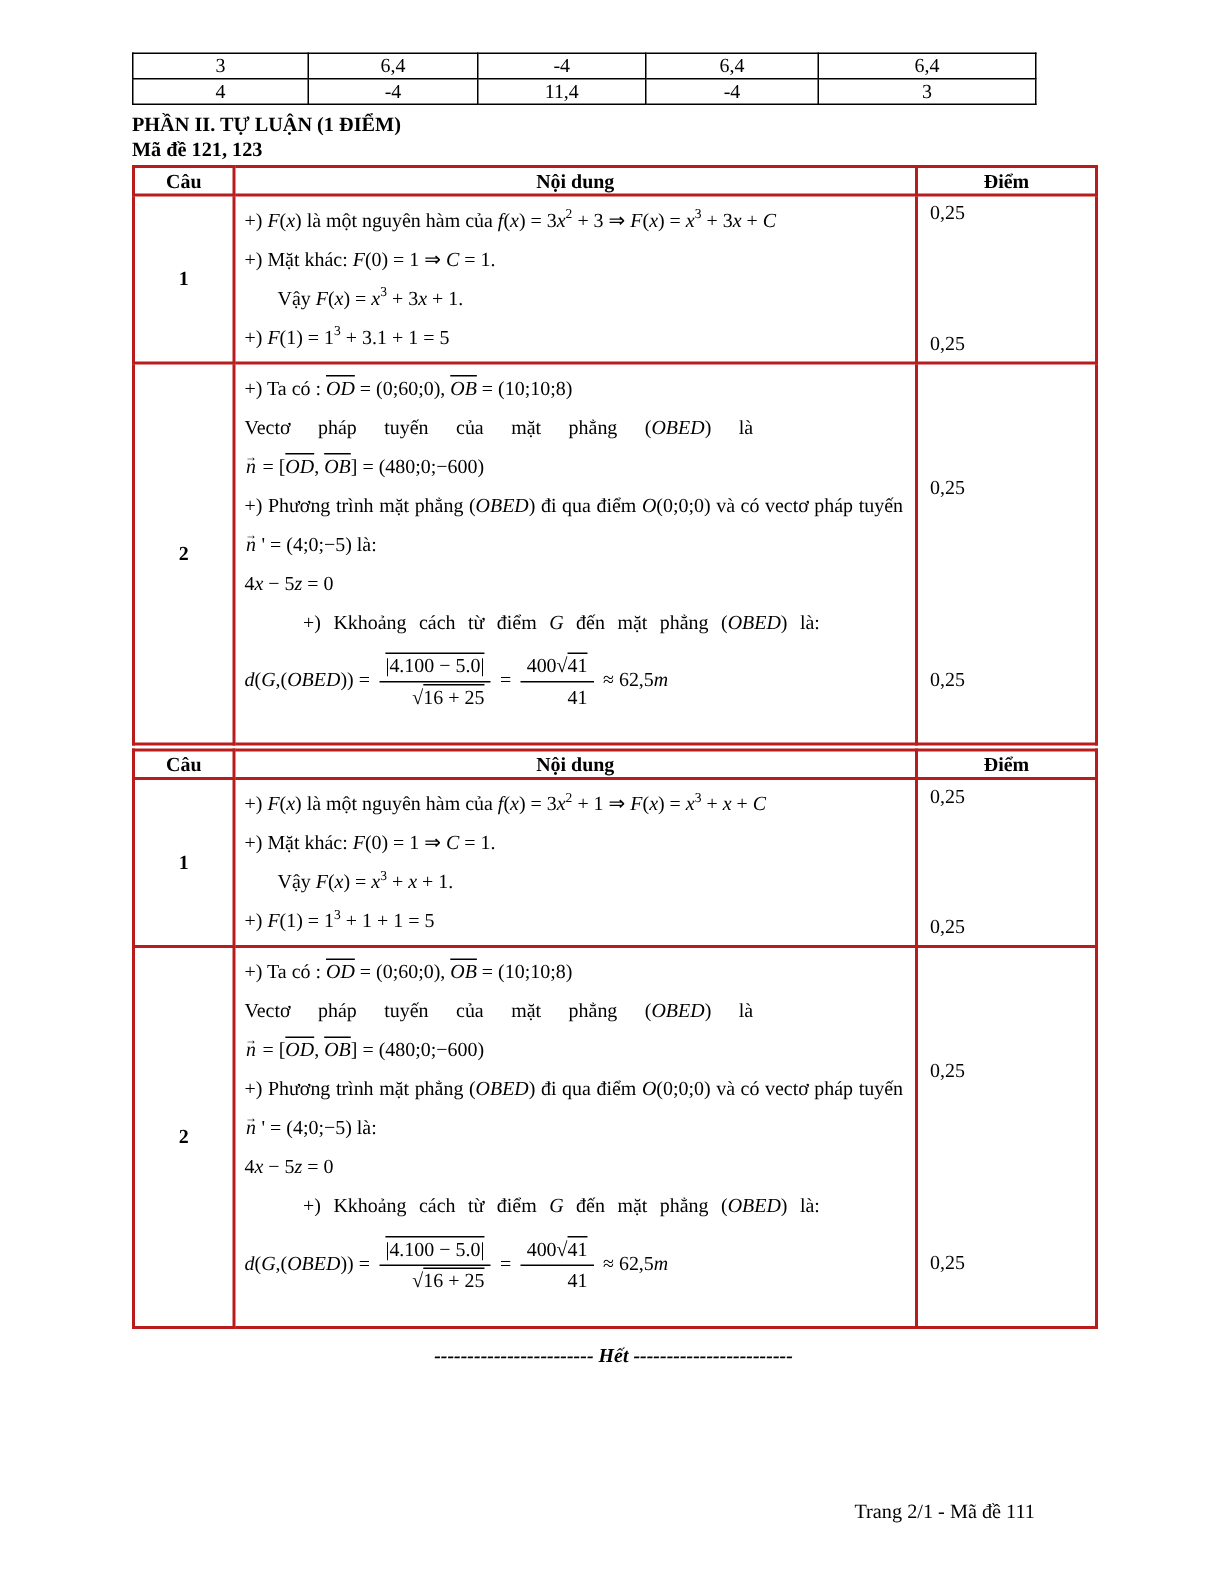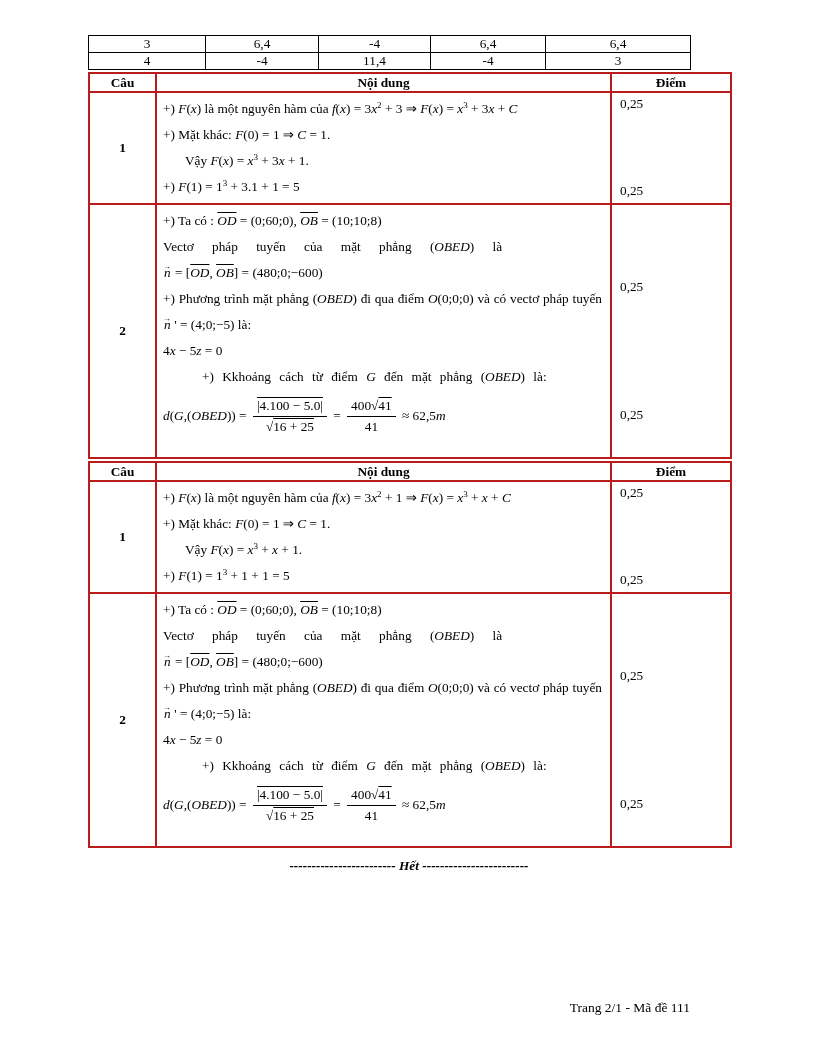--- a/index.html
+++ b/index.html
@@ -66,21 +66,21 @@
     content: "\2192";
     position: absolute;
     left: 0; right: 0;
     top: -0.8em;
     font-size: 0.6em;
     text-align: center;
     font-style: normal;
   }
 
   .formula { margin: 8px 0 2px; line-height: normal; }
-  .frac { display: inline-block; vertical-align: middle; text-align: center; margin: 0 3px; }
+  .frac { display: inline-block; vertical-align: middle; text-align: right; margin: 0 3px; }
   .frac .num { display: block; border-bottom: 1px solid #000; padding: 0 4px 2px; }
   .frac .den { display: block; padding: 2px 4px 0; }
 
   .pt1, .pt2 { position: absolute; left: 8px; text-align: right; }
   tr.row-c1 .pt1 { top: 3px; }
   tr.row-c1 .pt2 { bottom: 4px; }
   tr.row-c2 .pt1 { top: 74px; }
   tr.row-c2 .pt2 { bottom: 34px; }
 
   .het {
@@ -122,20 +122,22 @@
       <tr>
         <td>4</td>
         <td>-4</td>
         <td>11,4</td>
         <td>-4</td>
         <td>3</td>
       </tr>
     </tbody>
       </table>
 
+    <div class="section-title">PHẦN II. TỰ LUẬN (1 ĐIỂM)</div>
+    <div class="code-label">Mã đề 121, 123</div>
 
     <table class="main">
       <colgroup>
           <col style="width:67px">
           <col style="width:455px">
           <col style="width:120px">
         </colgroup>
       <tbody>
           <tr class="head">
         <td>Câu</td>

